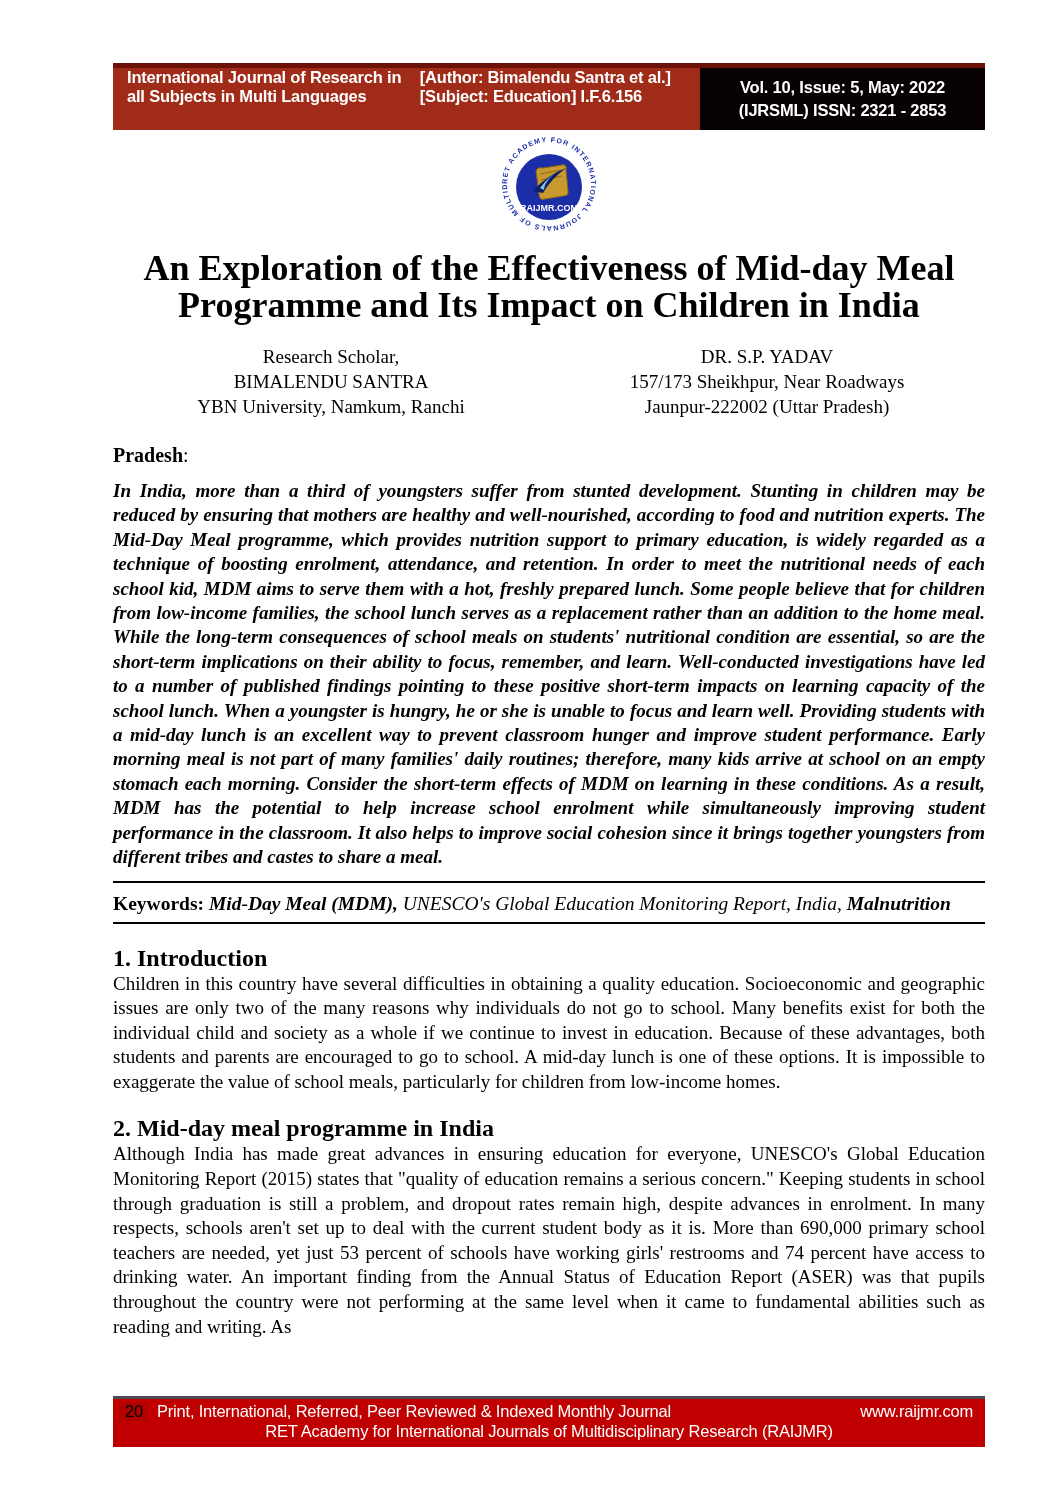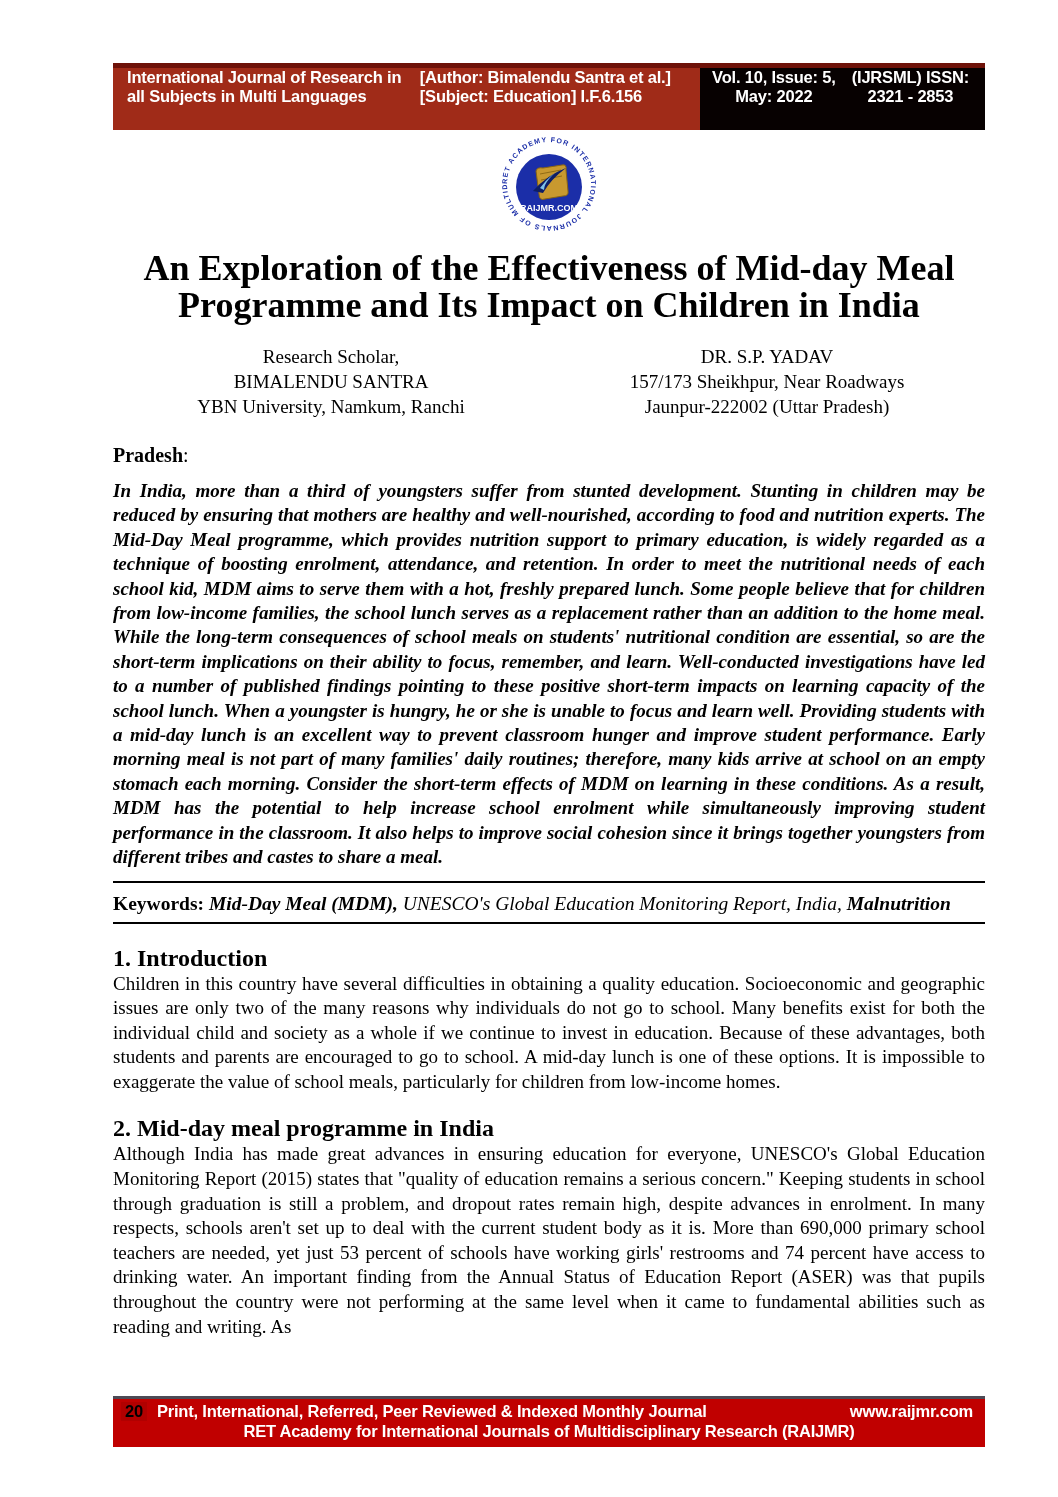--- a/index.html
+++ b/index.html
@@ -15,21 +15,21 @@
   .hdr { display:flex; margin-top:63px; height:67px; border-top:5px solid #6e1209; }
   .hdr-left {
     flex:0 0 587px; background:#a02b18; color:#fff;
     font-family:"Liberation Sans", sans-serif; font-weight:bold; font-size:16.5px;
     display:flex; flex-direction:row; justify-content:center; gap:4px;
     padding:0 14px; letter-spacing:-0.2px;
   }
   .hdr-right {
     flex:1; background:#070101; color:#fff; text-align:center;
     font-family:"Liberation Sans", sans-serif; font-weight:bold; font-size:16.5px;
-    display:flex; justify-content:center; gap:4px;
+    display:flex; flex-direction:column; justify-content:center; gap:4px;
     padding:0 8px; letter-spacing:-0.2px;
   }
 
   
   .logo-wrap { display:flex; justify-content:center; margin-top:4px; }
 
   
   .title {
     margin-top:16px; text-align:center; font-size:36px; font-weight:bold; line-height:37px;
   }
@@ -54,21 +54,21 @@
   .kw-i { font-style:italic; }
 
   
   .sec-heading { margin-top:21px; font-size:24px; font-weight:bold; }
   .sec-text { font-size:19px; line-height:24.6px; text-align:justify; }
 
   
   .footer {
     position:absolute; left:113px; top:1396px; width:872px; height:51px;
     background:#c00000; border-top:3px solid #4d4a55;
-    font-family:"Liberation Sans", sans-serif; font-weight:bold; color:#fff;
+    font-family:"Liberation Sans", sans-serif; font-weight:normal; color:#fff;
     font-size:16.5px; letter-spacing:-0.2px;
   }
   .footer-line1 { display:flex; align-items:center; justify-content:space-between; padding:3px 12px 0 8px; }
   .footer-line1-left { display:flex; align-items:center; gap:10px; }
   .page-num { color:#000; background:#b10000; padding:0 4px; }
   .footer-line2 { text-align:center; margin-top:1px; }
 </style>
 </head>
 <body>
 

